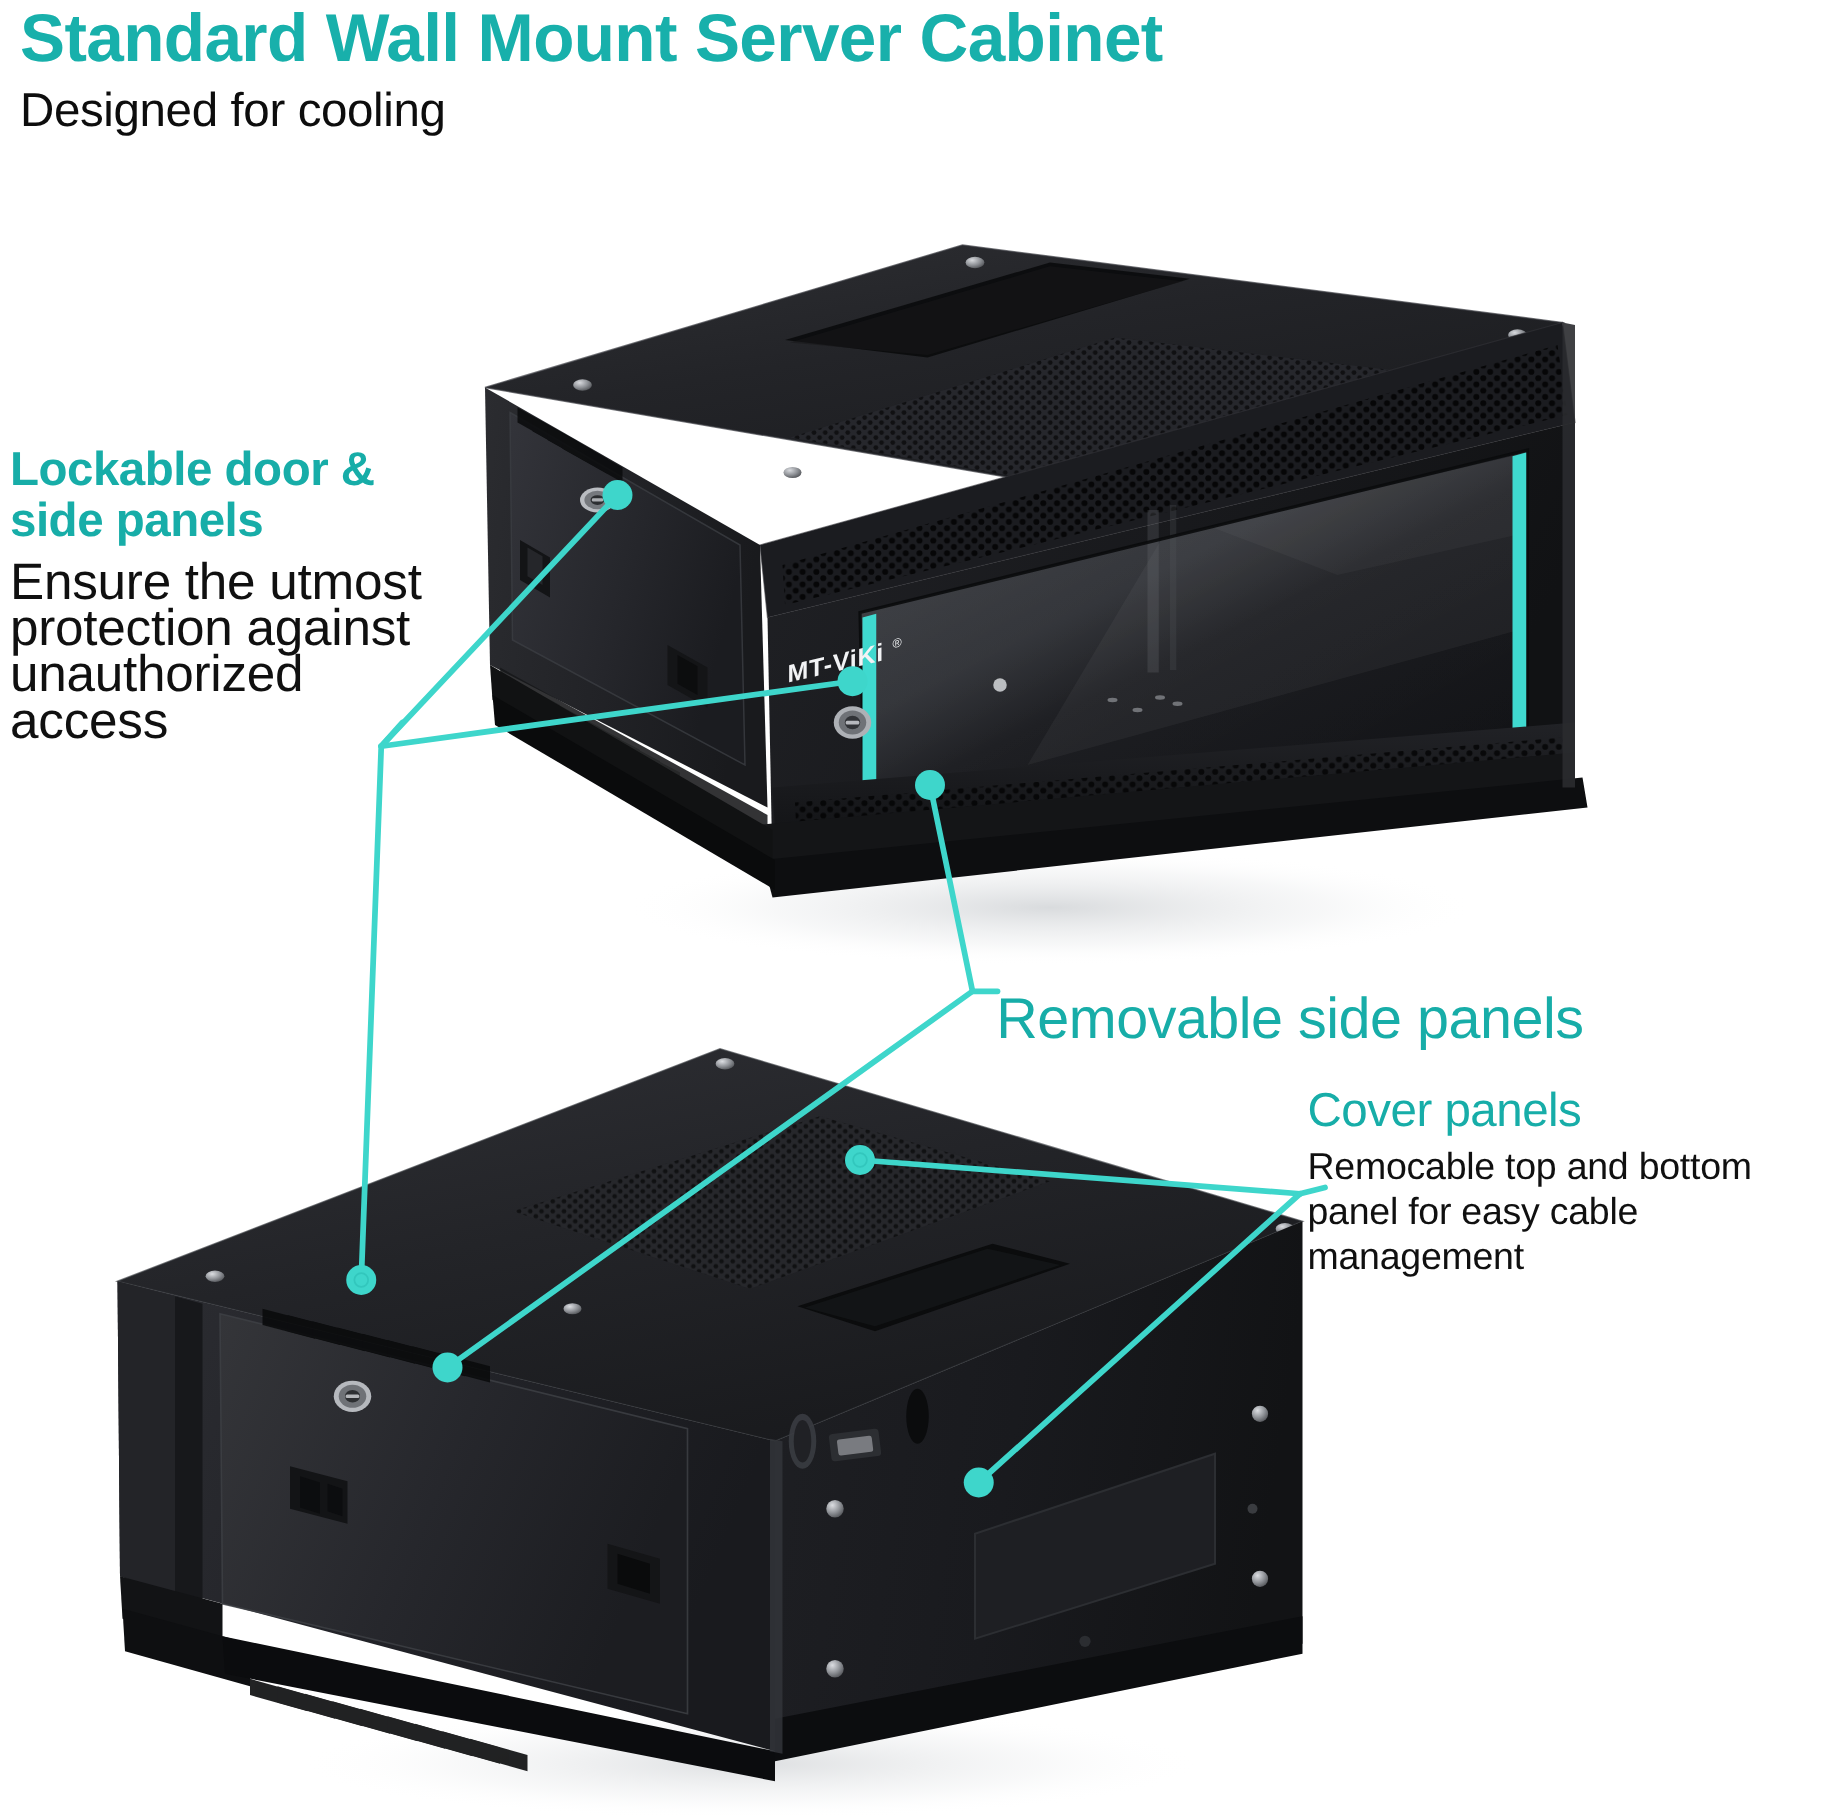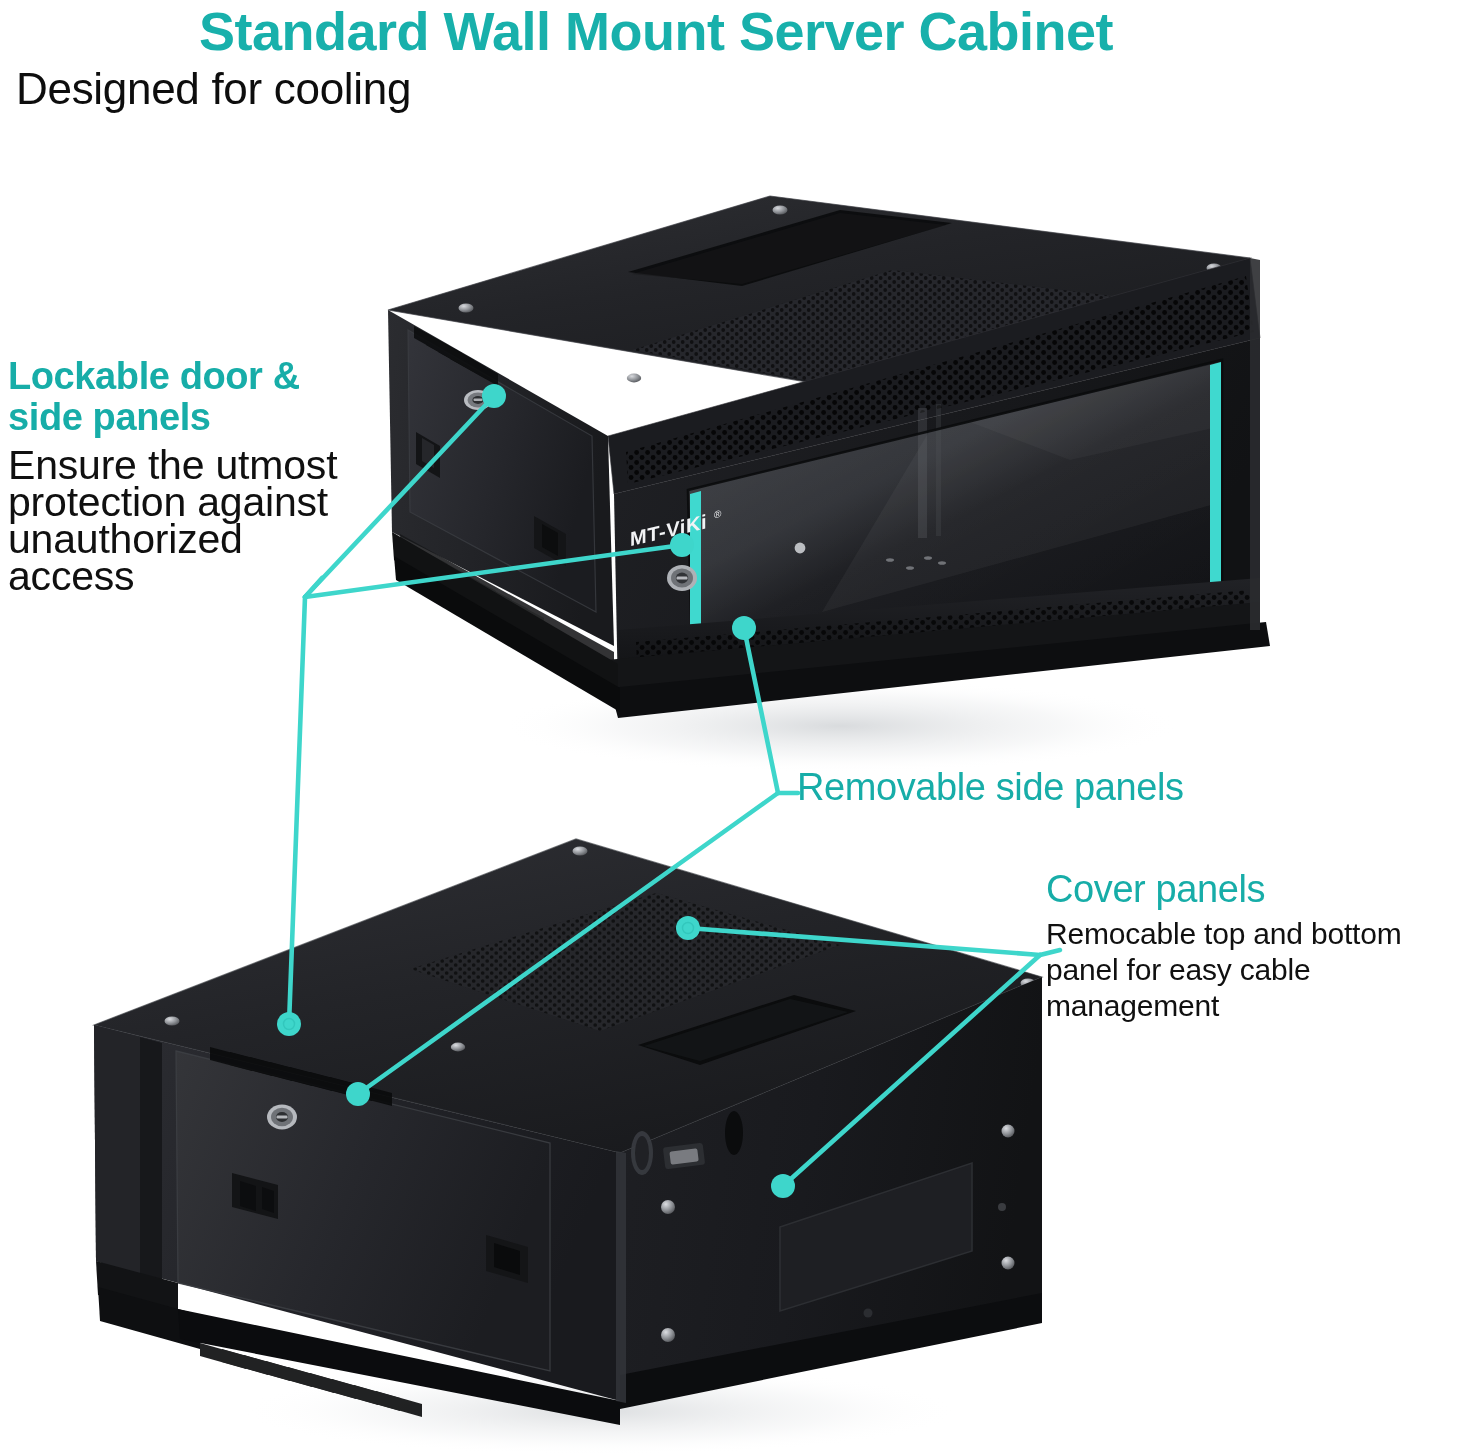--- a/index.html
+++ b/index.html
@@ -10,43 +10,42 @@
     -webkit-font-smoothing:antialiased;
   }
   .stage{position:absolute;left:0;top:0;width:1473px;height:1455px;}
 
   
   #header{position:absolute;left:16px;top:2px;width:1280px;}
   #title{
     font-size:54px;line-height:58px;font-weight:700;
     color:#18b0ab;letter-spacing:-0.5px;white-space:nowrap;
     margin:0;
-    text-align:center;
   }
   #subtitle{
-    font-size:44px;line-height:50px;font-weight:400;
+    font-size:38px;line-height:50px;font-weight:400;
     color:#0d0d0d;letter-spacing:-0.3px;white-space:nowrap;
     margin:4px 0 0 0;
   }
 
   
   .callout{position:absolute;}
   .callout .c-head{
     color:#17ada8;font-weight:400;letter-spacing:-0.4px;
   }
   .callout .c-body{
     color:#101010;font-weight:400;letter-spacing:-0.2px;
   }
 
   #callout-lockable{left:8px;top:356px;width:365px;}
   #callout-lockable .c-head{font-size:38px;line-height:41px;font-weight:bold;}
   #callout-lockable .c-body{font-size:41px;line-height:37px;margin-top:9px;}
 
   #callout-removable{left:797px;top:765px;width:540px;}
-  #callout-removable .c-head{font-size:38px;line-height:44px;white-space:nowrap;}
+  #callout-removable .c-head{font-size:46px;line-height:44px;white-space:nowrap;margin-top:27px;}
 
   #callout-cover{left:1046px;top:868px;width:430px;}
   #callout-cover .c-head{font-size:38px;line-height:42px;}
   #callout-cover .c-body{font-size:30px;line-height:36px;margin-top:6px;}
 
   
   .product{position:absolute;}
   #cab-top{left:370px;top:160px;width:920px;height:620px;}
   #cab-bot{left:80px;top:815px;width:980px;height:640px;}
 

